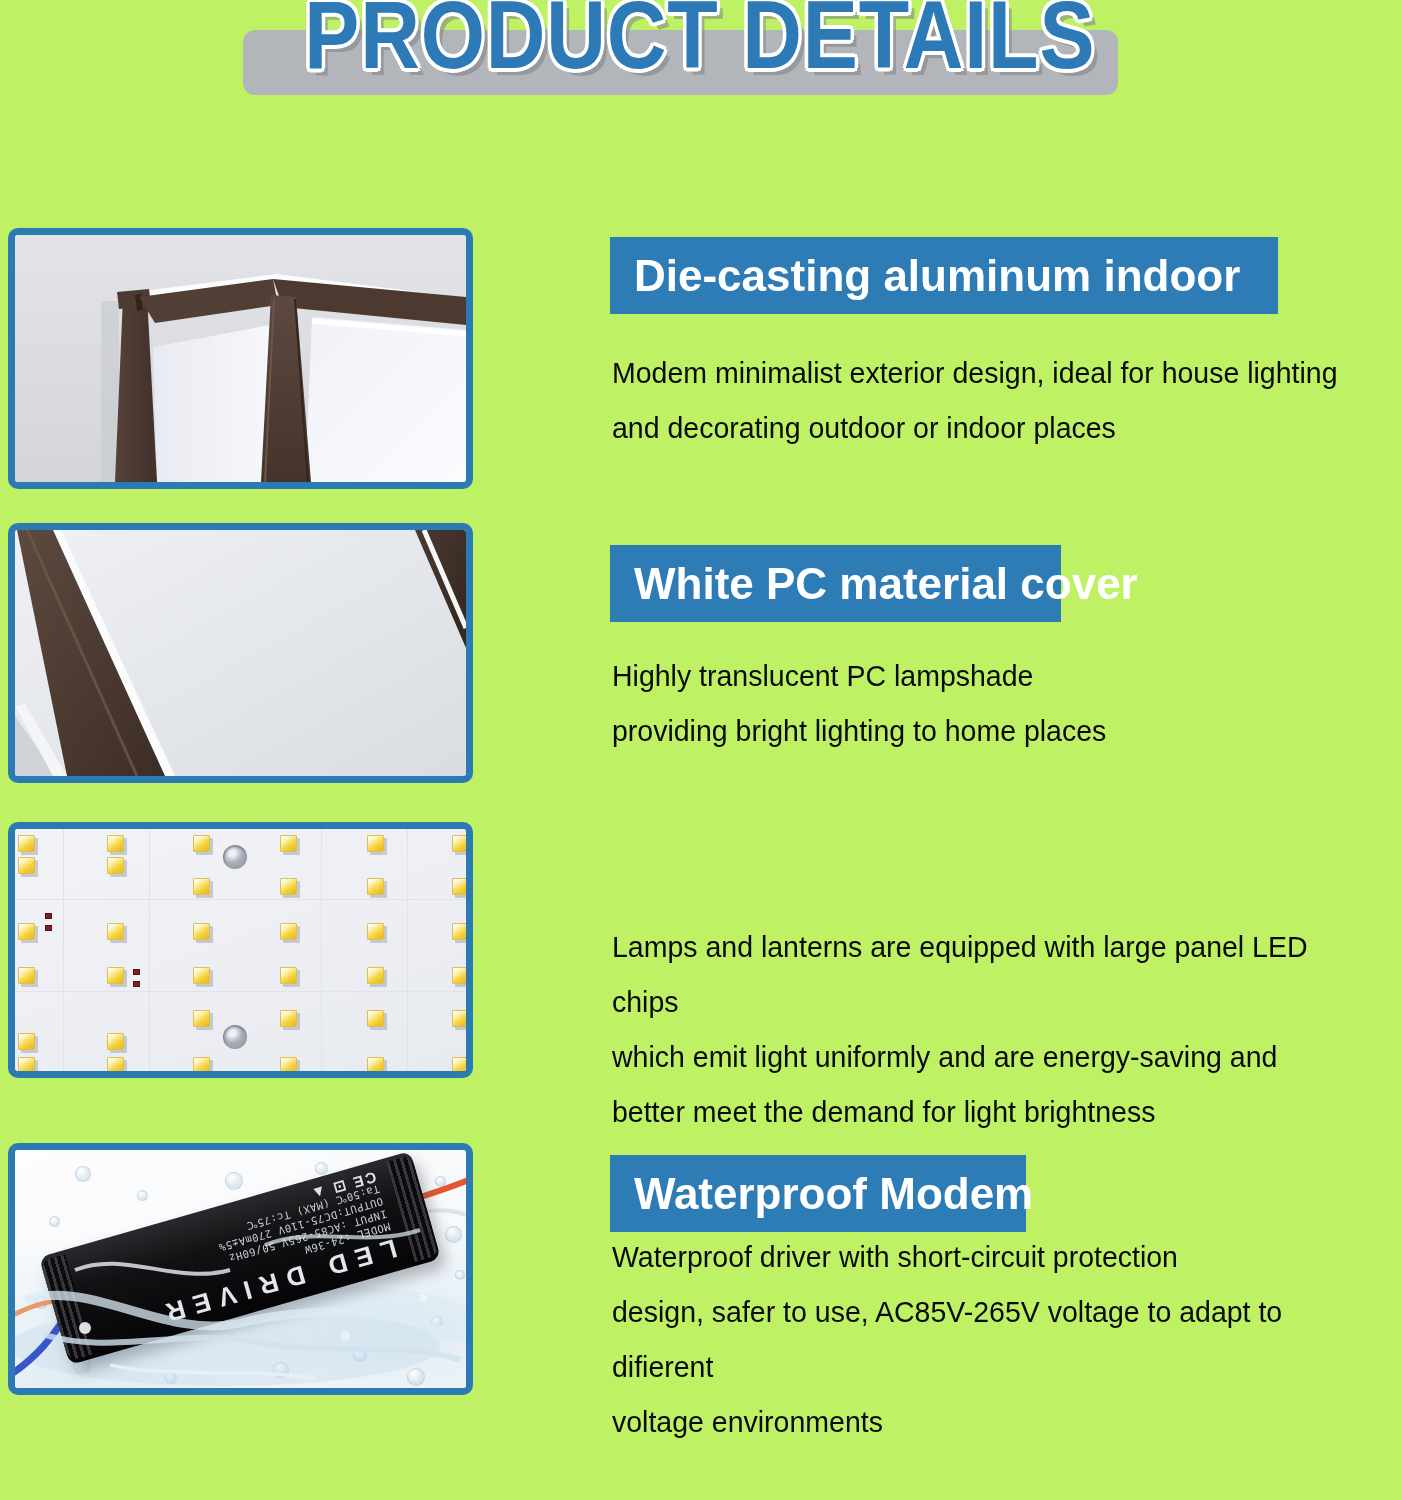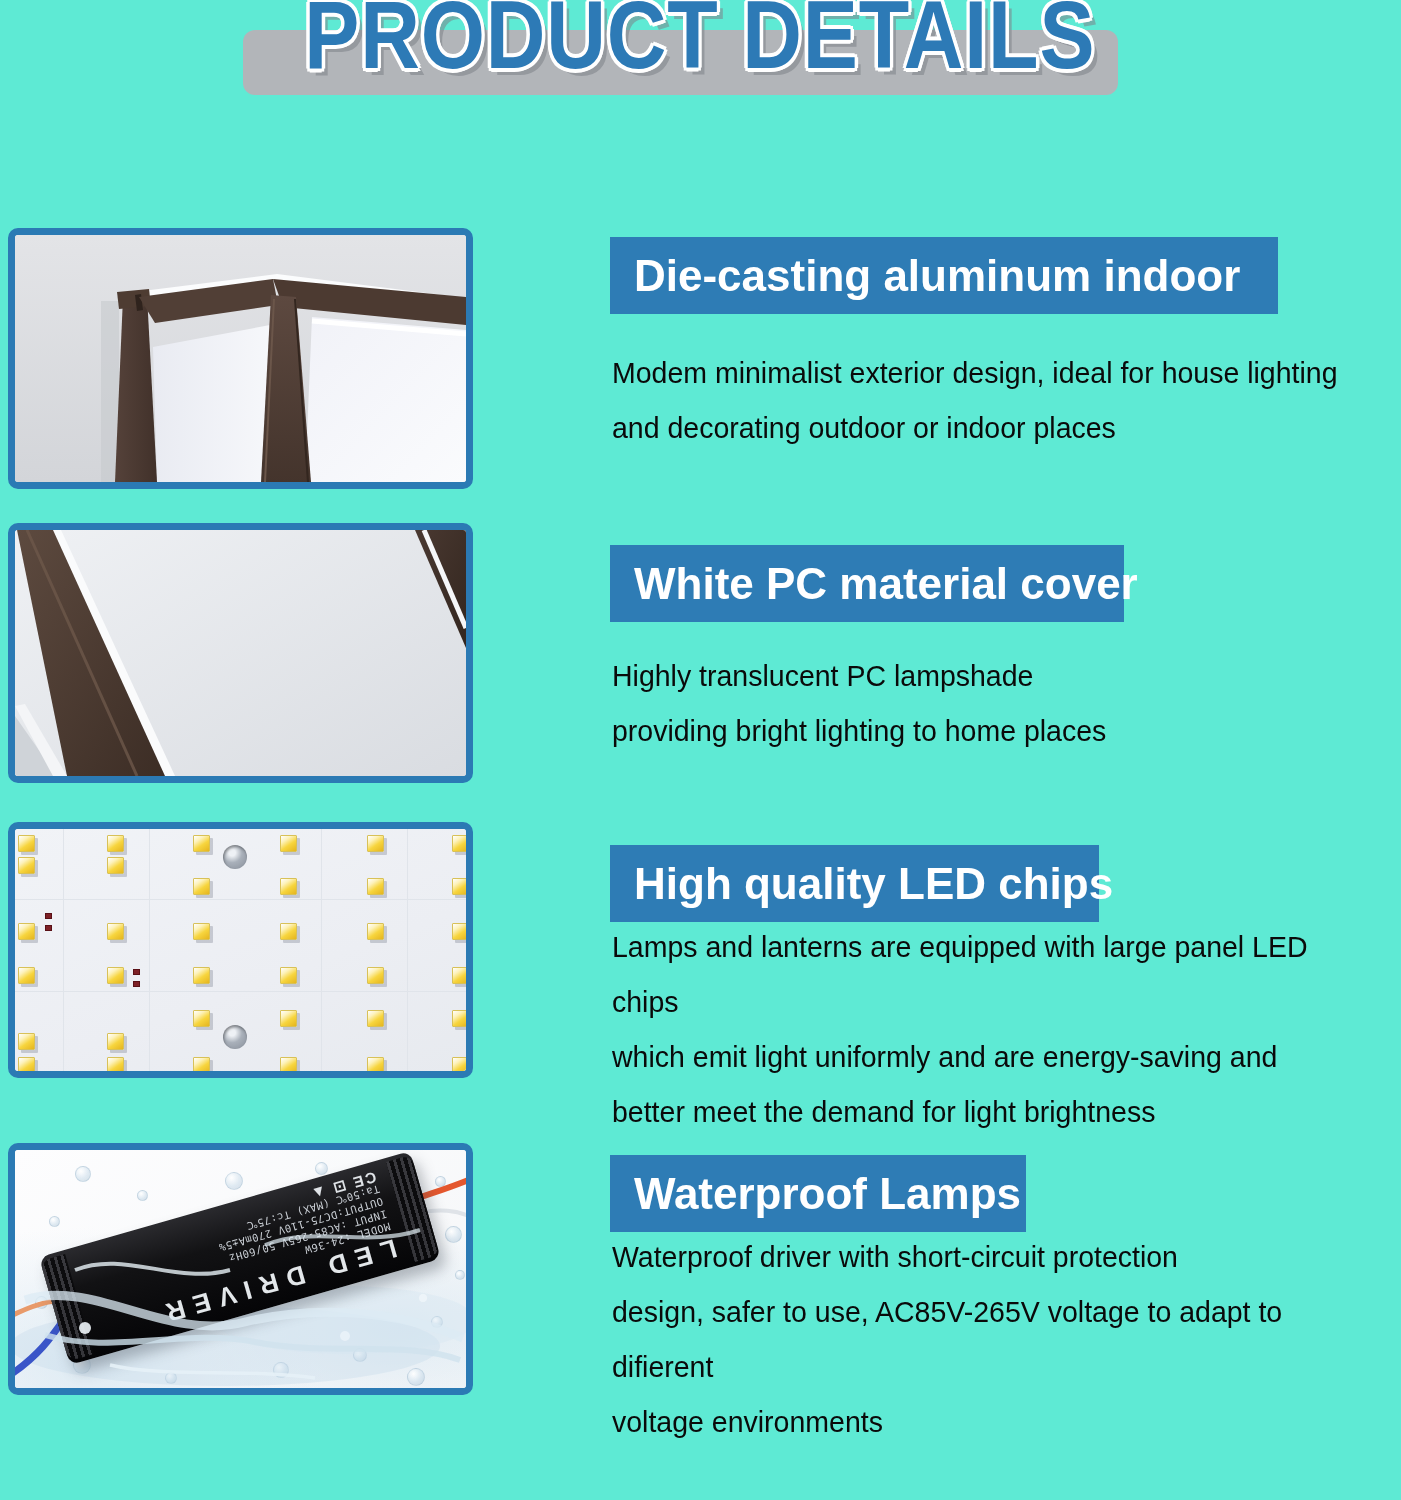--- a/index.html
+++ b/index.html
@@ -1,16 +1,16 @@
 <!DOCTYPE html>
 <html><head>
 <meta charset="utf-8">
 <style>
   html,body{margin:0;padding:0;background:#ffffff;}
-  .canvas{position:relative;width:1401px;height:1500px;background:#5eead4;overflow:hidden;
+  .canvas{position:relative;width:1401px;height:1500px;background:#bef264;overflow:hidden;
           font-family:"Liberation Sans",sans-serif;}
 
   
   .gray-bar{position:absolute;left:243px;top:30px;width:875px;height:65px;
             background:#b2b5b9;border-radius:12px;}
   .page-title{position:absolute;left:243px;top:-20px;width:875px;margin:0;text-align:center;
             font-size:96px;font-weight:bold;letter-spacing:1px;color:#2d7ab6;
             transform:scaleX(.86);transform-origin:50% 50%;white-space:nowrap;
             text-shadow:-4px 0 0 #fff,4px 0 0 #fff,0 -4px 0 #fff,0 4px 0 #fff,
                         -3px -3px 0 #fff,3px -3px 0 #fff,-3px 3px 0 #fff,3px 3px 0 #fff,
@@ -138,21 +138,21 @@
       <rect x="0" y="0" width="451" height="246" fill="url(#panel2)"></rect>
       <polygon points="36,0 46,0 160,246 148,246" fill="#fafbfc"></polygon>
       <polygon points="2,0 38,0 150,246 52,246" fill="url(#bar2)"></polygon>
       <path d="M12,0 L122,246" stroke="#6d574a" stroke-width="3" fill="none" opacity=".8"></path>
       <polygon points="0,186 42,246 0,246" fill="#cfd3d8"></polygon>
       <polygon points="0,176 10,174 52,246 38,246" fill="#f4f5f7"></polygon>
       <polygon points="400,0 451,0 451,118" fill="url(#wedge2)"></polygon>
       <path d="M409,0 L451,98" stroke="#f6f7f9" stroke-width="5" fill="none"></path>
     </svg>
   </figure>
-  <div class="banner" style="top:545px;width:514px;">
+  <div class="banner" style="top:545px;width:451px;">
     <span>White PC material cover</span>
   </div>
   <p class="desc" style="top:648px;">Highly translucent PC lampshade
 providing bright lighting to home places</p>
 
   <figure class="photo" style="top:822px;height:256px;margin:0;">
     <div class="pcb">
         <div class="seam-v" style="left: 48px; top: 0px;"></div>
         <div class="seam-v" style="left: 134px; top: 0px;"></div>
         <div class="seam-v" style="left: 306px; top: 0px;"></div>
@@ -196,23 +196,20 @@
         <div class="chip" style="left: 437px; top: 181px;"></div>
         <div class="chip" style="left: 437px; top: 228px;"></div>
         <div class="hole" style="left: 208px; top: 16px;"></div>
         <div class="hole" style="left: 208px; top: 196px;"></div>
         <div class="redcomp" style="left: 30px; top: 84px;"></div>
         <div class="redcomp" style="left: 30px; top: 96px;"></div>
         <div class="redcomp" style="left: 118px; top: 140px;"></div>
         <div class="redcomp" style="left: 118px; top: 152px;"></div>
       </div>
   </figure>
-  <div class="banner" style="top:845px;width:489px;">
-    <span>High quality LED chips</span>
-  </div>
   <p class="desc" style="top:919px;">Lamps and lanterns are equipped with large panel LED chips
 which emit light uniformly and are energy-saving and
 better meet the demand for light brightness</p>
 
   <figure class="photo" style="top:1143px;height:252px;margin:0;">
     <div class="driver-inner">
       <div style="position:absolute;inset:0;">
           <div class="droplet" style="left: 60px; top: 16px; width: 14px; height: 14px;"></div>
           <div class="droplet" style="left: 122px; top: 40px; width: 9px; height: 9px;"></div>
           <div class="droplet" style="left: 210px; top: 22px; width: 16px; height: 16px;"></div>
@@ -257,19 +254,19 @@
         <path d="M60,120 C110,100 160,135 215,120" stroke="#e9f3f8" stroke-width="4" fill="none" opacity=".8"></path>
         <path d="M250,95 C300,75 350,98 405,80" stroke="#e3eff6" stroke-width="4" fill="none" opacity=".7"></path>
         <path d="M95,215 C150,228 230,218 300,228" stroke="#e6f1f7" stroke-width="3.5" fill="none" opacity=".9"></path>
         <circle cx="70" cy="178" r="6" fill="#eef5f9" opacity=".9"></circle>
         <circle cx="330" cy="186" r="5" fill="#eaf2f8" opacity=".9"></circle>
         <circle cx="408" cy="148" r="4" fill="#eef5f9" opacity=".9"></circle>
       </svg>
     </div>
   </figure>
   <div class="banner" style="top:1155px;width:416px;">
-    <span>Waterproof Lamps</span>
+    <span>Waterproof Modem</span>
   </div>
   <p class="desc" style="top:1229px;">Waterproof driver with short-circuit protection
 design, safer to use, AC85V-265V voltage to adapt to difierent
 voltage environments</p>
 
 </div>
 
 </body></html>

